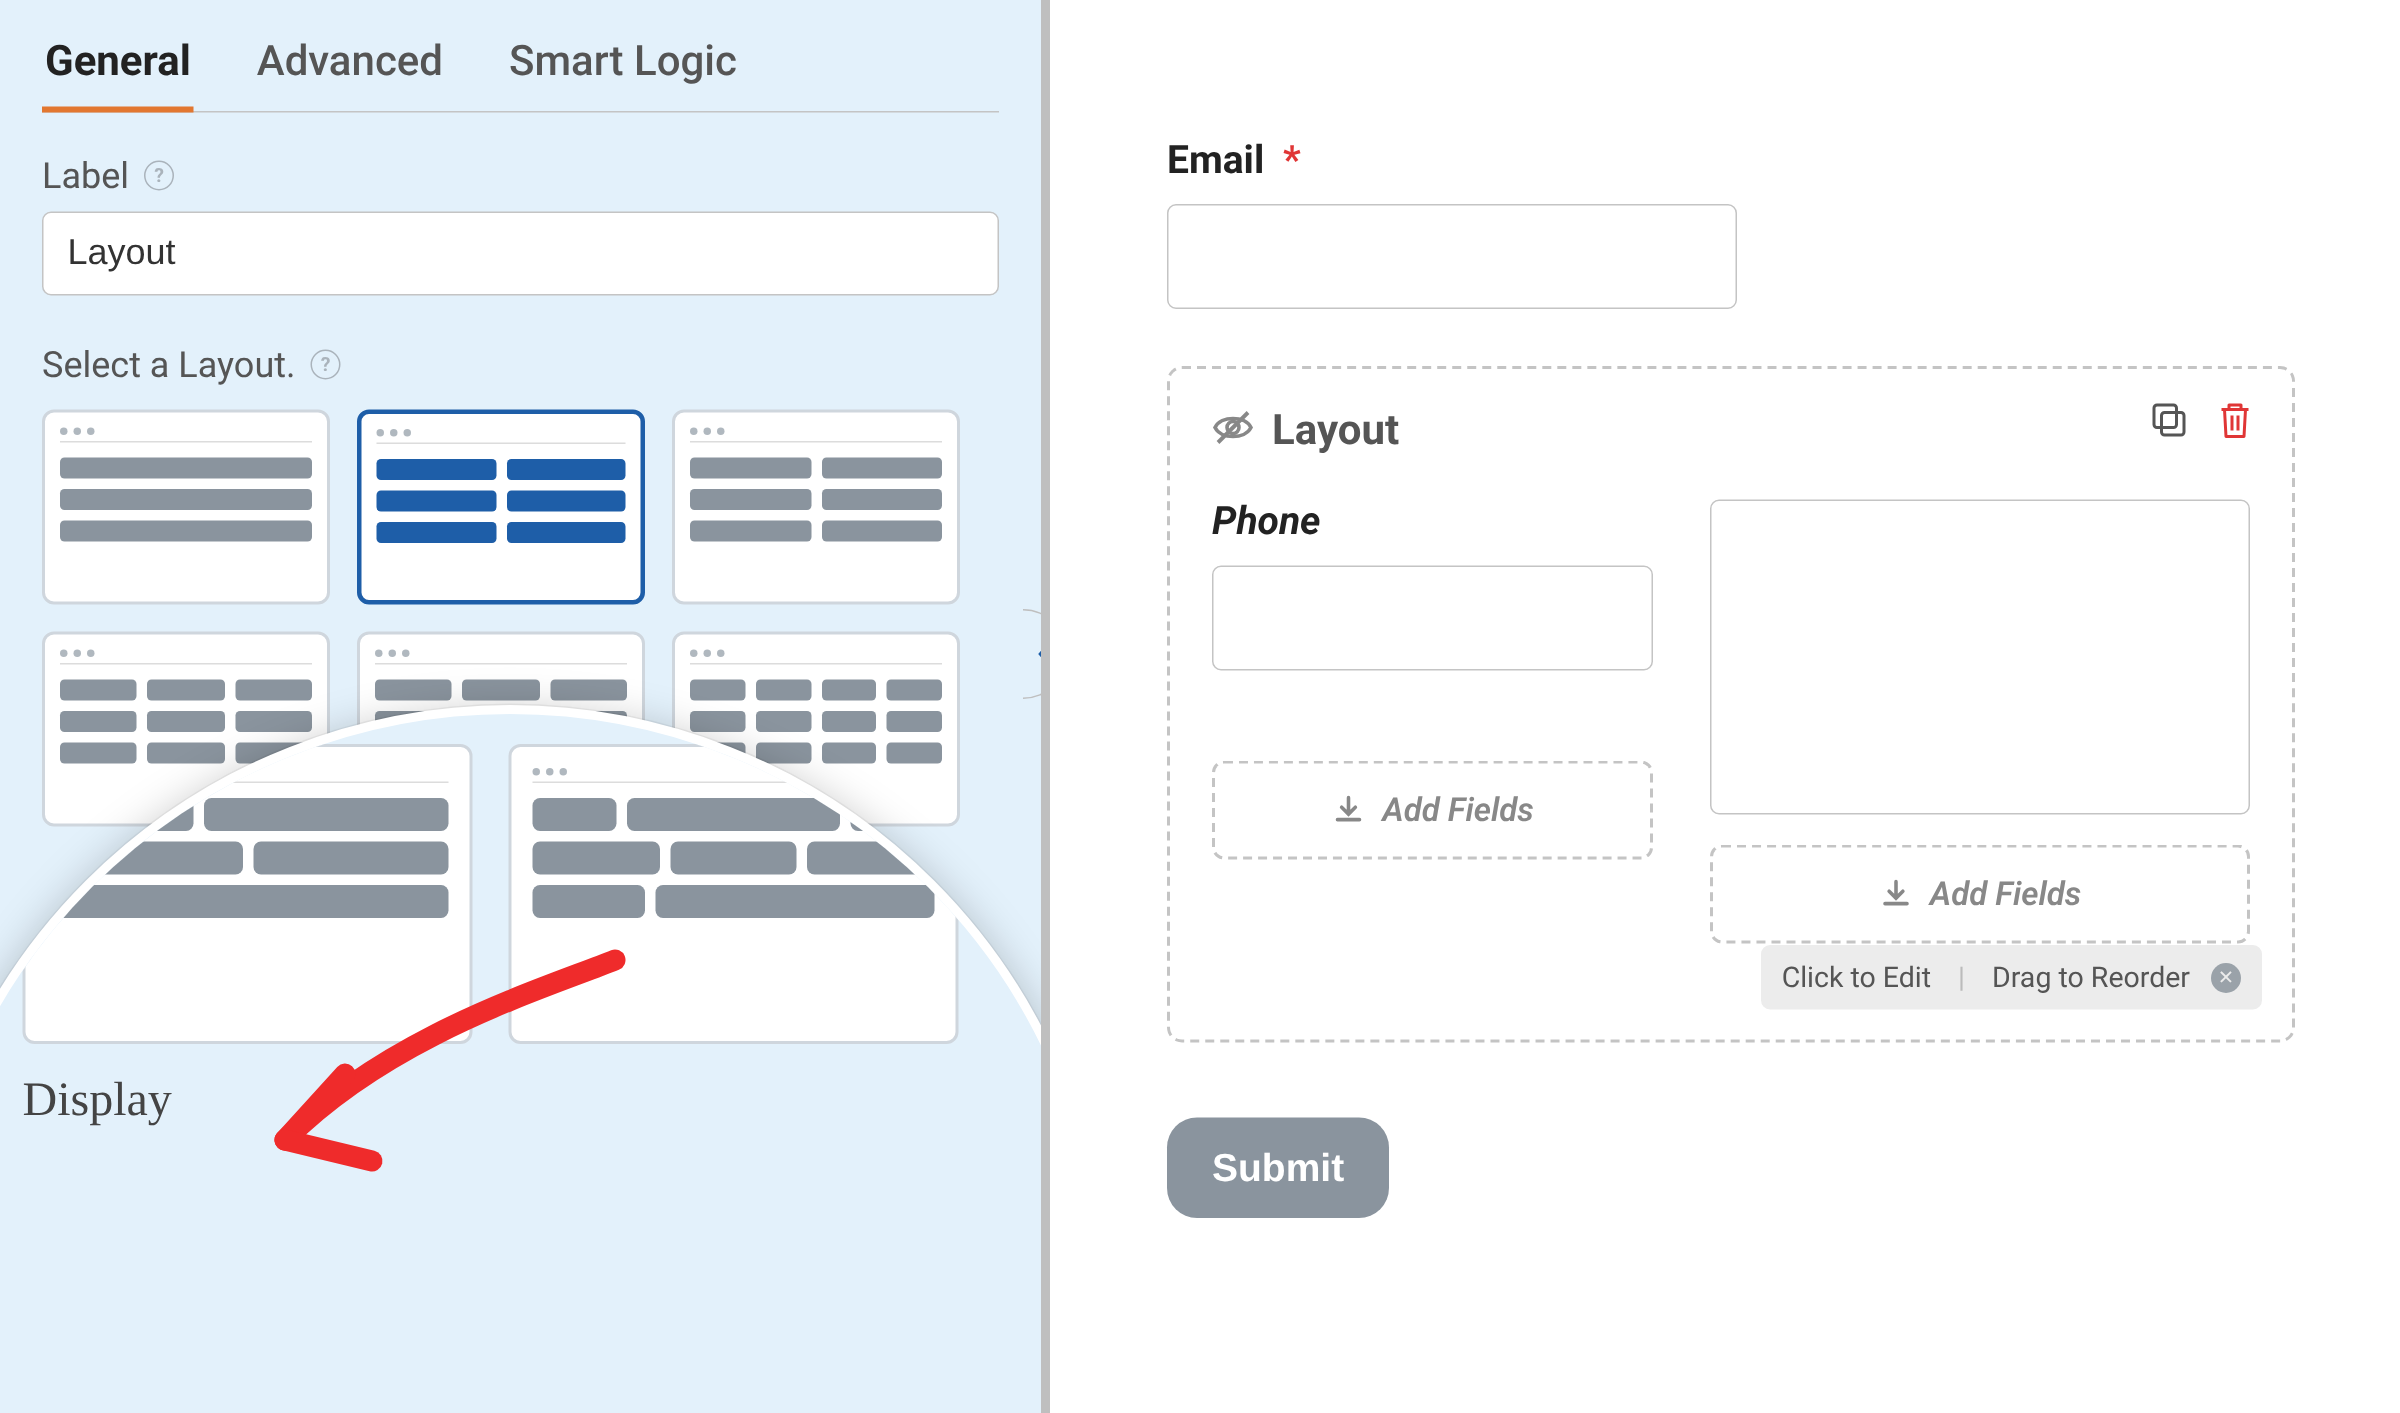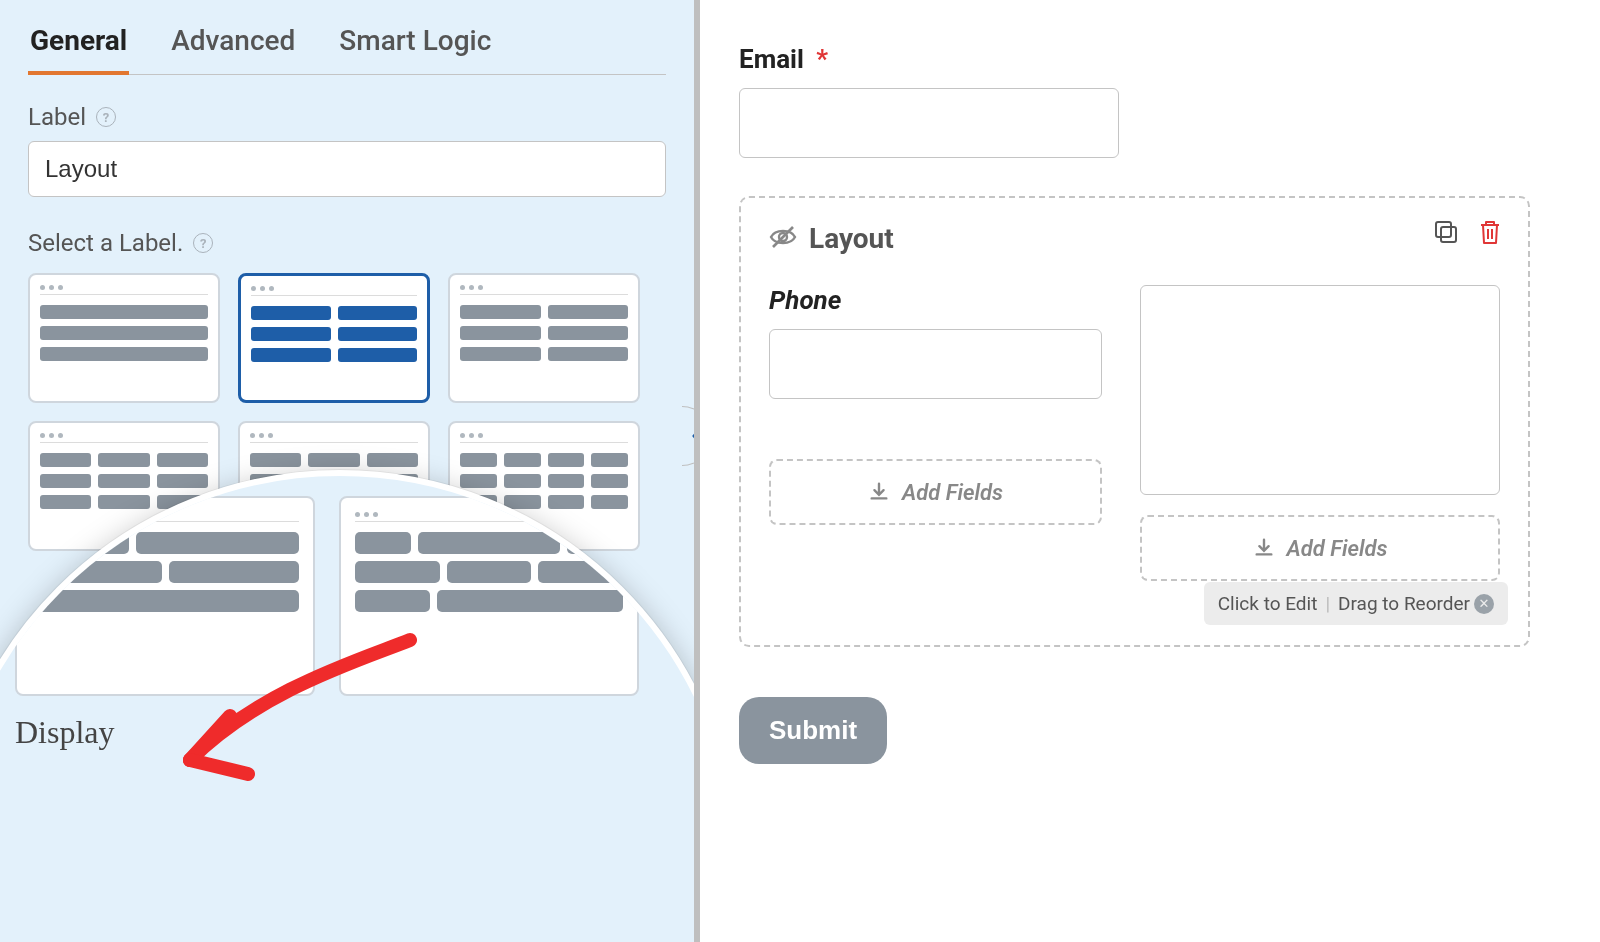--- a/index.html
+++ b/index.html
@@ -87,21 +87,21 @@
   }
 
   
   .arrow-anno {
     position: absolute; left: 170px; top: 620px; z-index: 30;
     pointer-events: none;
   }
   .arrow-anno svg { width: 260px; height: 180px; }
 
   
-  .preview { flex: 1; padding: 44px 70px 40px 39px; position: relative; }
+  .preview { flex: 1; padding: 44px 70px 40px 78px; position: relative; margin-top: 48px; }
 
   .pv-label { font-size: 26px; font-weight: 700; color: #222; margin-bottom: 14px; }
   .pv-req { color: #e03636; margin-left: 6px; }
   .pv-input {
     width: 380px; height: 70px; border: 1px solid #c4c4c4; border-radius: 6px; background: #fff;
   }
   .pv-textarea {
     width: 360px; height: 210px; border: 1px solid #c4c4c4; border-radius: 6px; background: #fff;
   }
 
@@ -126,21 +126,21 @@
     border: 2px dashed #c4c4c4; border-radius: 8px;
     display: flex; align-items: center; justify-content: center; gap: 12px;
     color: #888; font-size: 22px; font-weight: 600;
     cursor: pointer;
   }
 
   .hint-pill {
     position: absolute; right: 20px; bottom: 20px;
     background: #ececec; border-radius: 6px;
     padding: 10px 14px; font-size: 19px; color: #555;
-    display: flex; align-items: center; gap: 4px;
+    display: flex; align-items: center; gap: 14px;
   }
   .hint-divider { color: #bbb; margin: 0 4px; }
   .hint-close {
     width: 20px; height: 20px; border-radius: 50%; background: #9aa2a9;
     color: #ececec; font-size: 13px; display: flex; align-items: center; justify-content: center;
     cursor: pointer;
   }
 
   .submit {
     margin-top: 50px;
@@ -162,21 +162,21 @@
 
     <div class="field-label-row">
       <span class="field-label">Label</span>
       <span class="help">?</span>
     </div>
     <input class="text-input" type="text" value="Layout" style="">
 
     <div class="section-gap"></div>
 
     <div class="field-label-row">
-      <span class="field-label">Select a Label.</span>
+      <span class="field-label">Select a Layout.</span>
       <span class="help">?</span>
     </div>
 
     <div class="layout-grid">
 
       <div class="layout-opt">
         <div class="wdots">
             <span></span>
             <span></span>
             <span></span>

